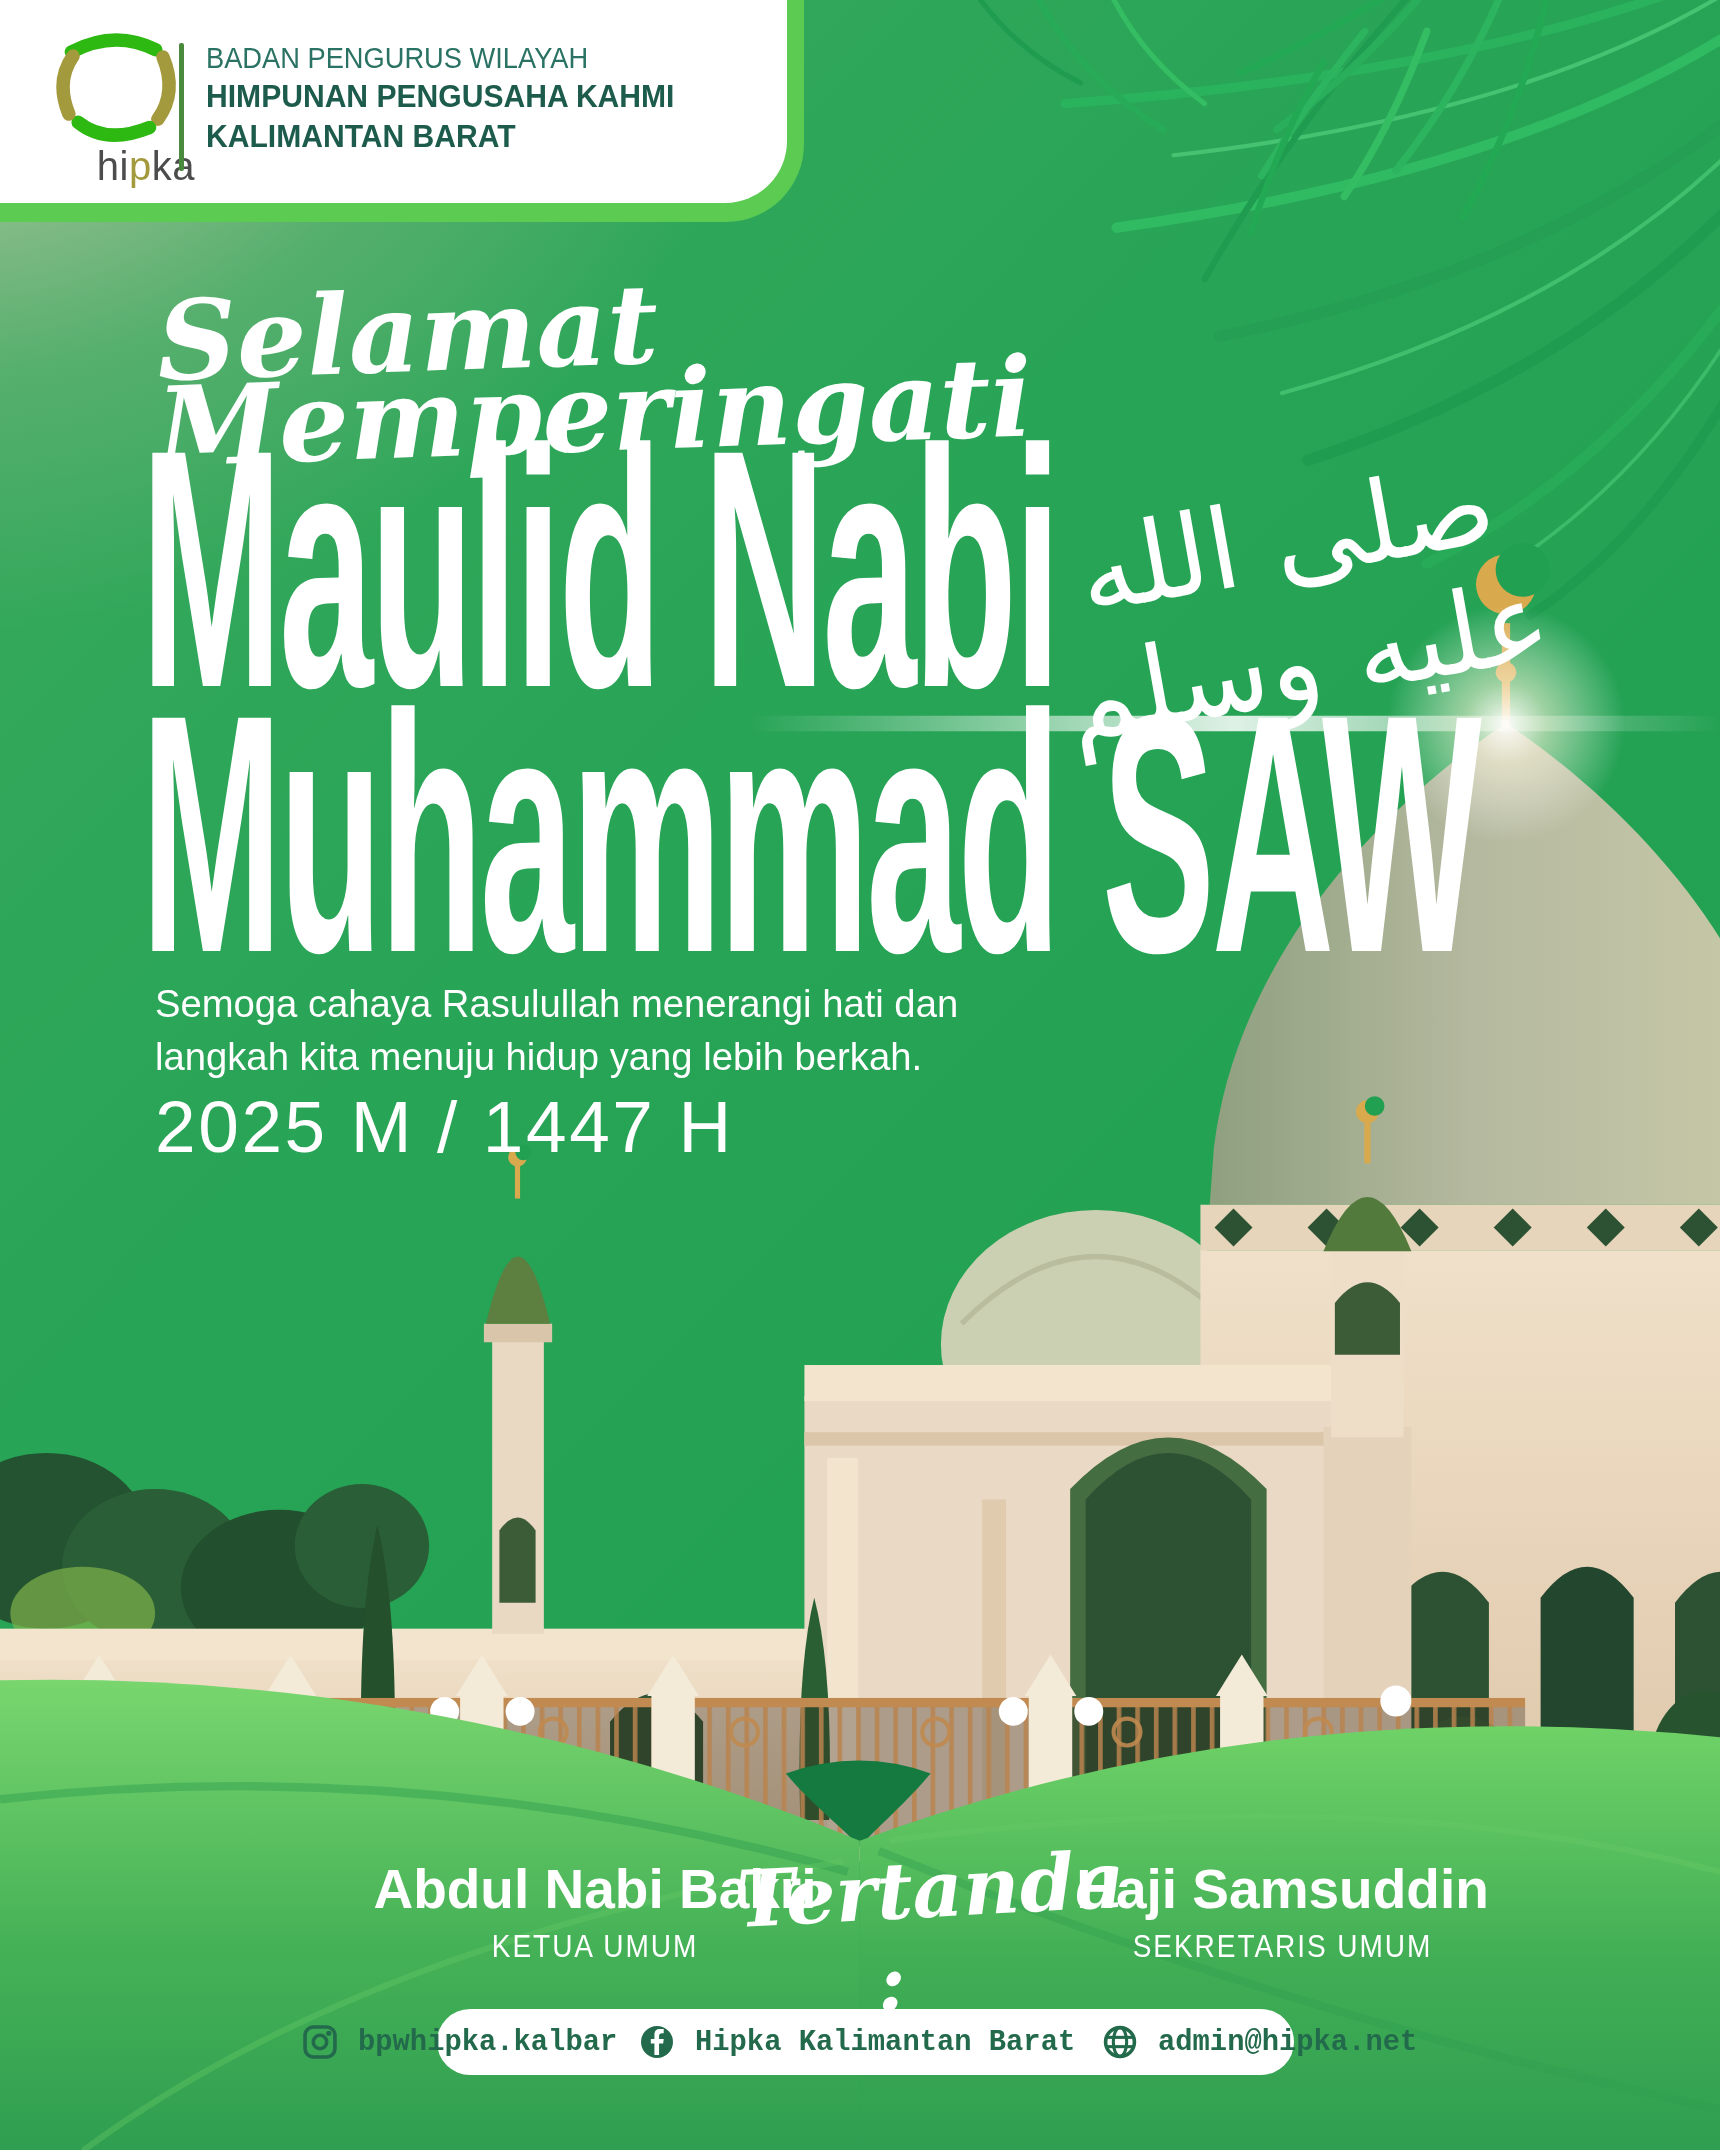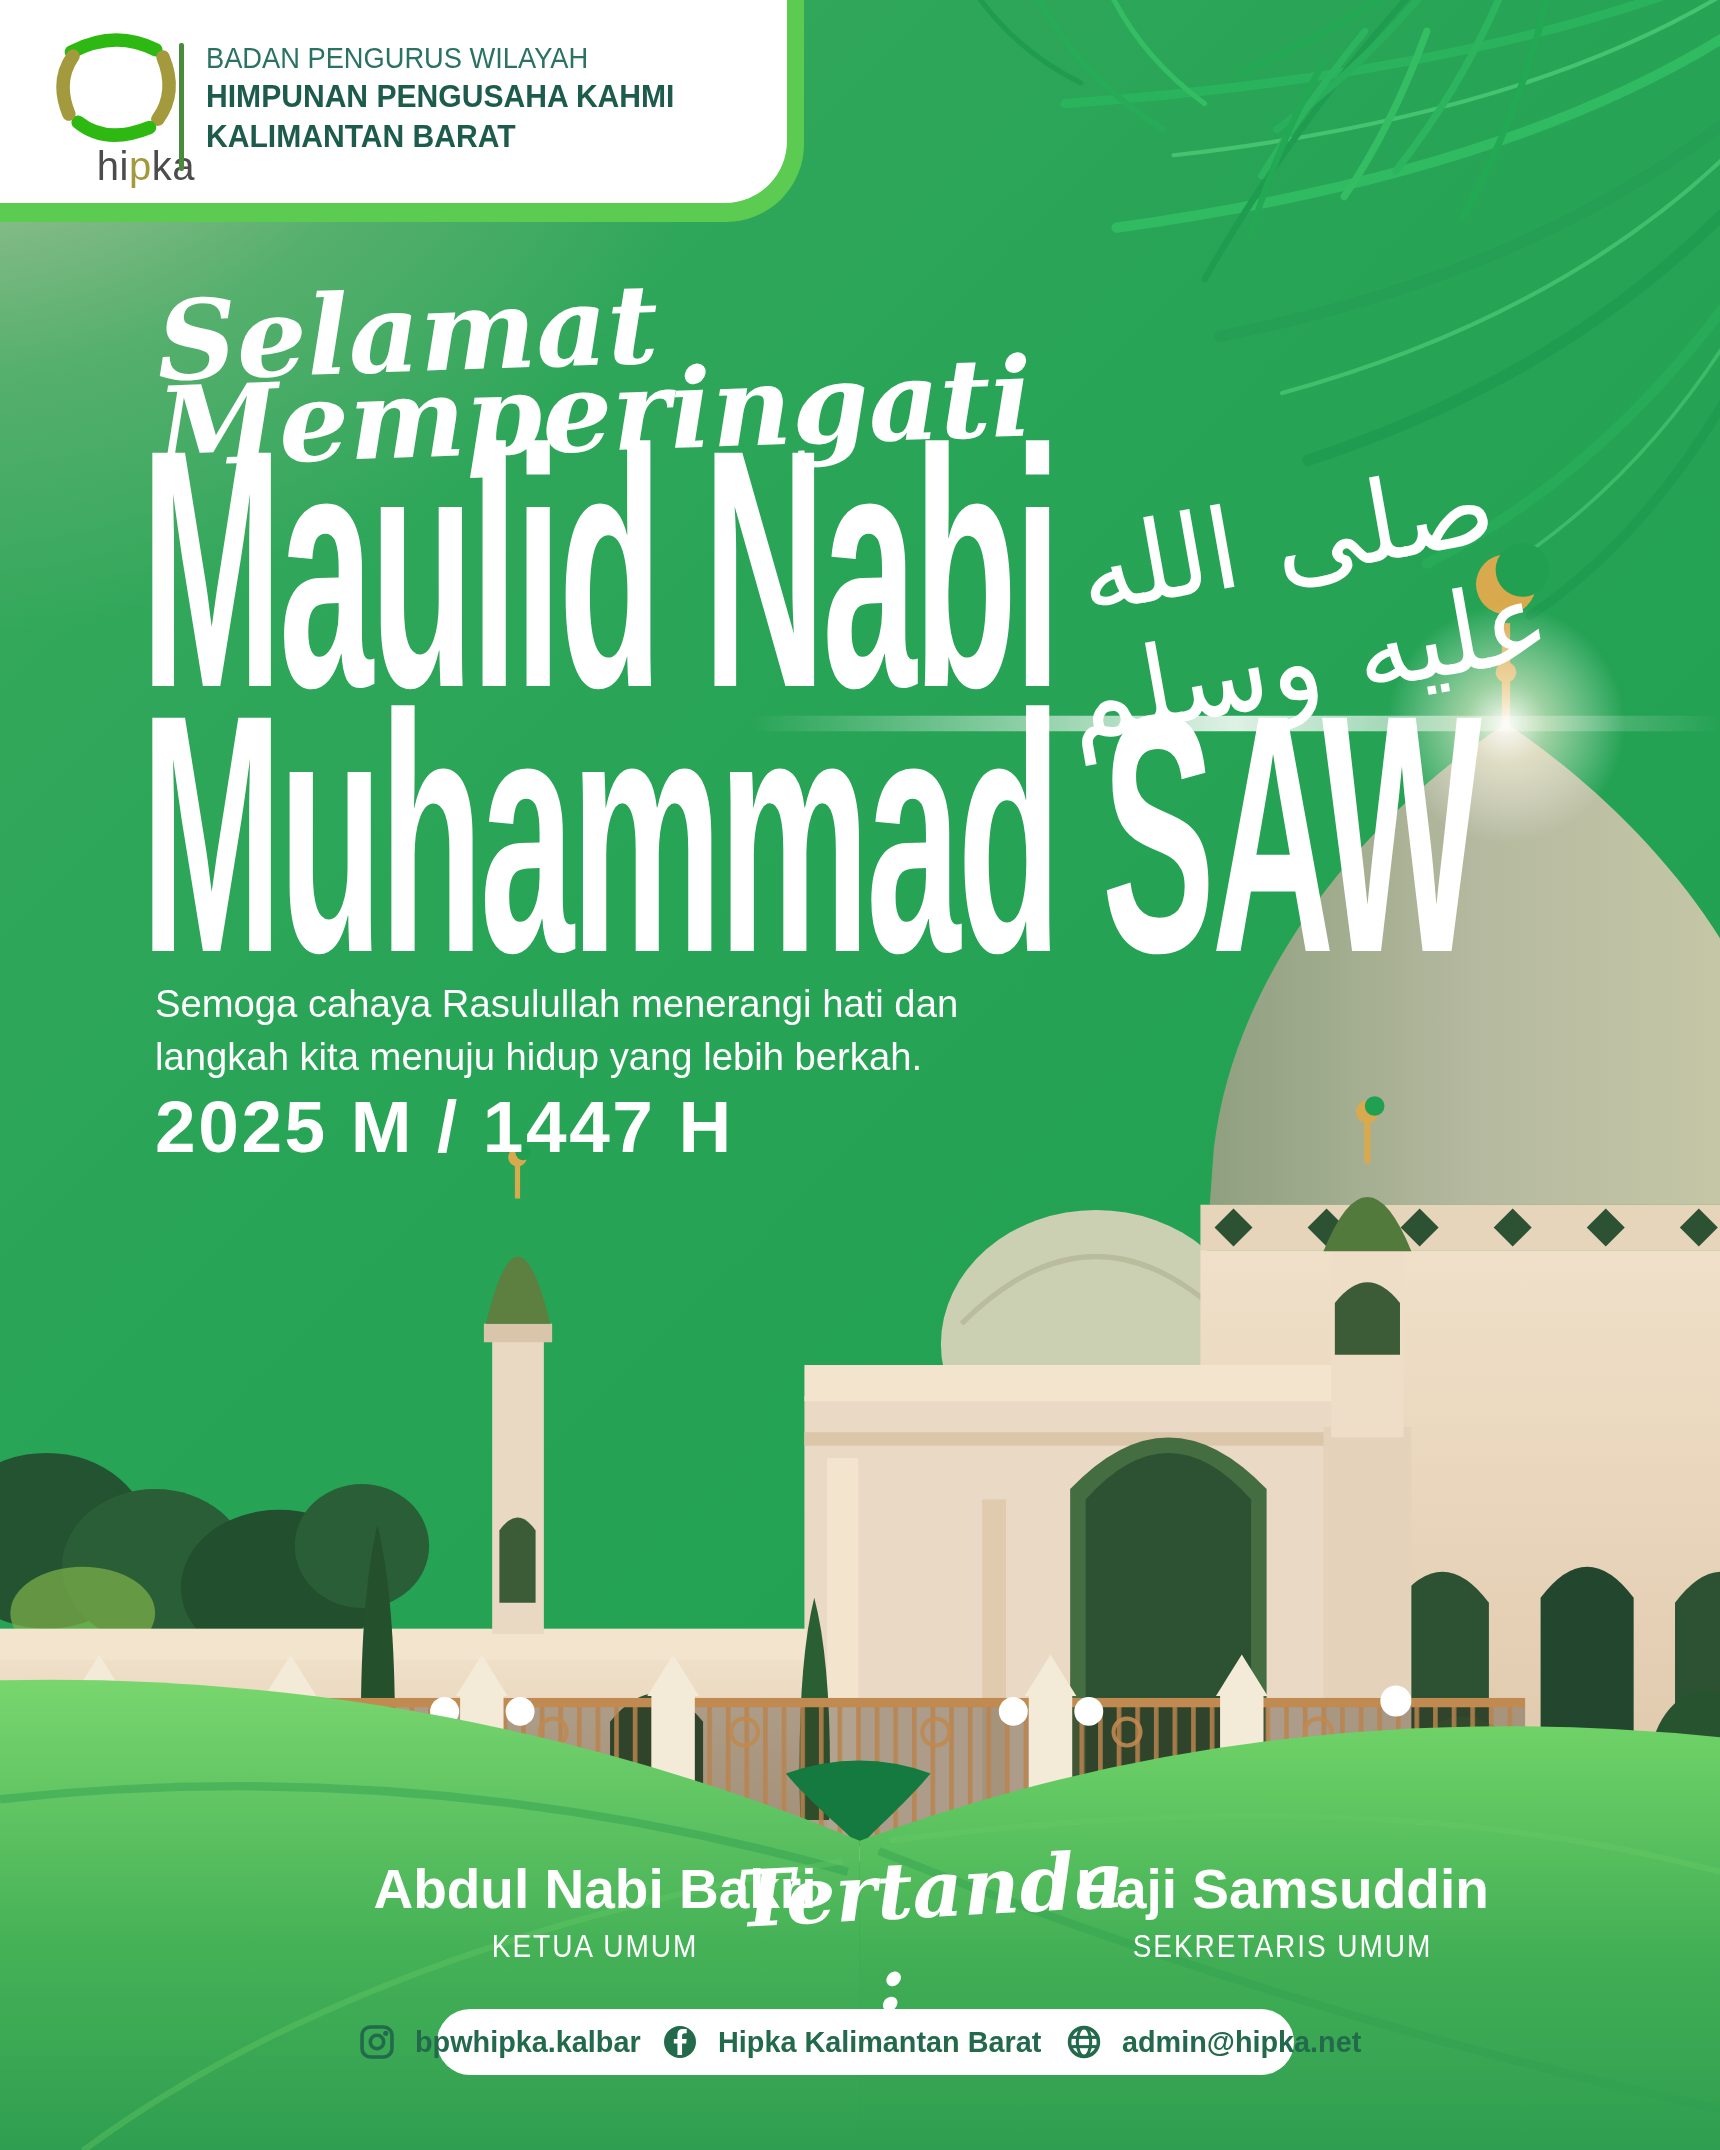--- a/index.html
+++ b/index.html
@@ -31,35 +31,35 @@
   .bigtitle{left:141px;color:#ffffff;font-weight:700;white-space:nowrap;line-height:1;
     transform:scaleX(.5);transform-origin:left top;letter-spacing:-6.2px;font-size:339px;}
   .title1{top:399px;}
   .title2{top:664px;}
 
   .arabic{left:1049px;top:476px;width:496px;font-family:"DejaVu Sans",sans-serif;color:#ffffff;
     font-size:111px;line-height:1.12;text-align:center;transform:rotate(-10deg);}
 
   .msg{left:155px;color:#ffffff;font-size:39px;line-height:1.0;transform:scaleX(.98);transform-origin:left;white-space:nowrap;}
   .msg1{top:984px;} .msg2{top:1037px;}
-  .year{left:155px;top:1085px;color:#ffffff;font-size:73px;font-weight:700;letter-spacing:2.6px;white-space:nowrap;}
+  .year{left:155px;top:1085px;color:#ffffff;font-size:73px;font-weight:400;letter-spacing:2.6px;white-space:nowrap;}
 
   
   .sig-name{color:#fff;font-weight:700;font-size:55px;text-align:center;white-space:nowrap;}
   .sig-role{color:#fff;font-size:30.5px;letter-spacing:2.1px;text-align:center;transform:scaleX(.92);white-space:nowrap;}
   .sigL-name{left:290px;top:1857px;width:610px;}
   .sigL-role{left:290px;top:1929px;width:610px;}
   .sigR-name{left:988px;top:1857px;width:589px;}
   .sigR-role{left:988px;top:1929px;width:589px;}
   .tertanda{left:739px;top:1846px;width:300px;text-align:center;font-size:78px;transform:rotate(-3deg);}
 
   
   .pill{left:437px;top:2009px;width:857px;height:66px;background:#ffffff;border-radius:33px;
     display:flex;align-items:center;justify-content:center;gap:12.4px;}
-  .contact{display:flex;align-items:center;gap:21px;}
+  .contact{display:flex;align-items:center;gap:21px;font-family:Liberation Mono, monospace;}
   .contact .lbl{font-size:30px;font-weight:700;color:#226a4b;transform:scaleX(.96);transform-origin:left;white-space:nowrap;}
   .cicon{width:34px;height:34px;flex:0 0 auto;}
 </style>
 </head>
 <body>
 
 <div id="poster">
 
   <svg class="abs" style="left:0;top:0;" width="1720" height="2151" viewBox="0 0 3327 4160" fill="none">
     <g stroke-linecap="round" fill="none">

